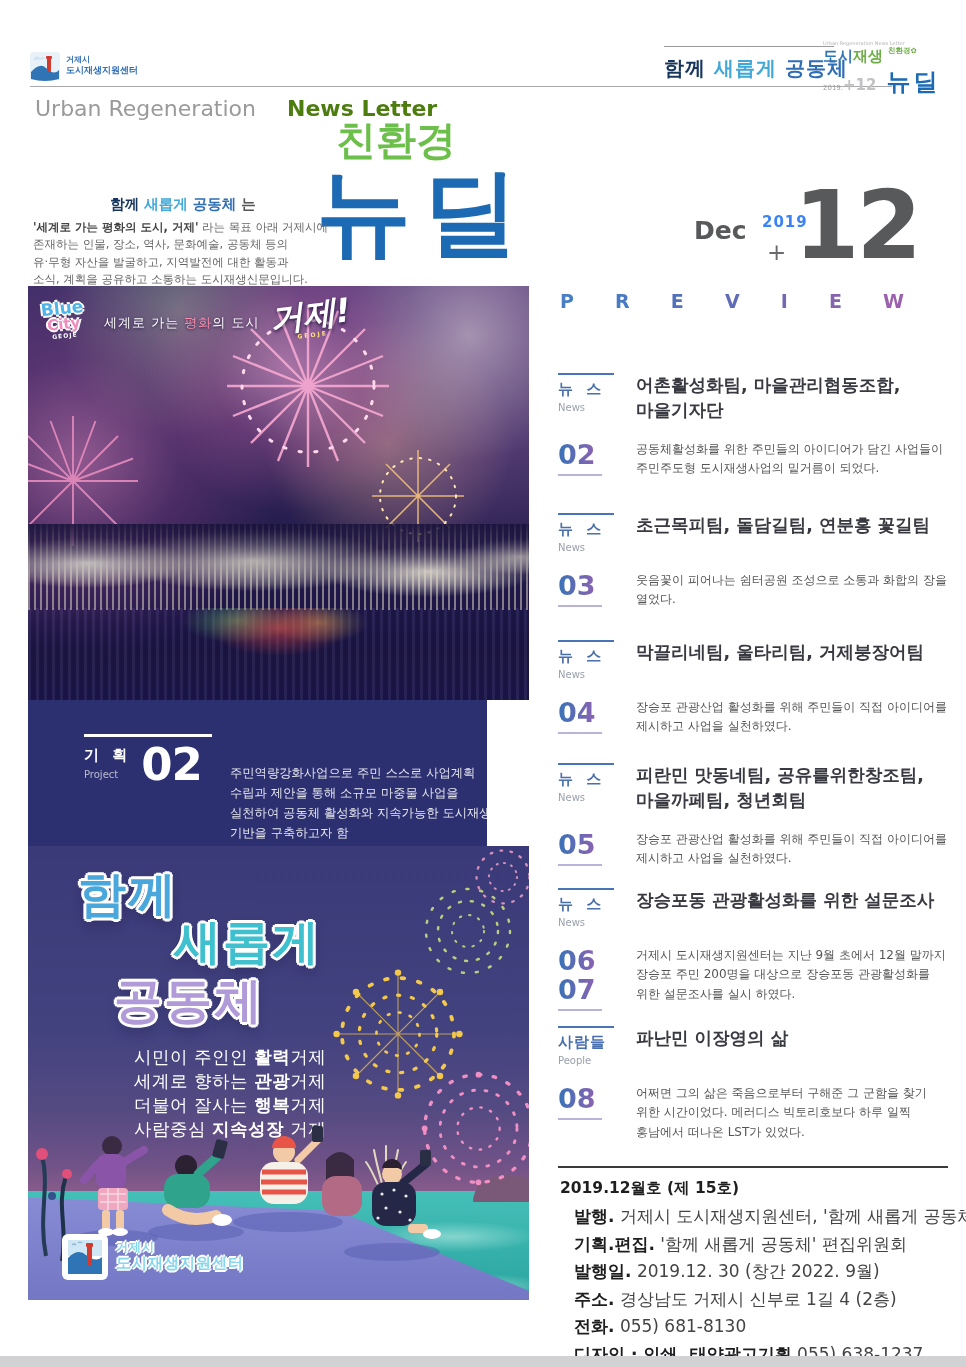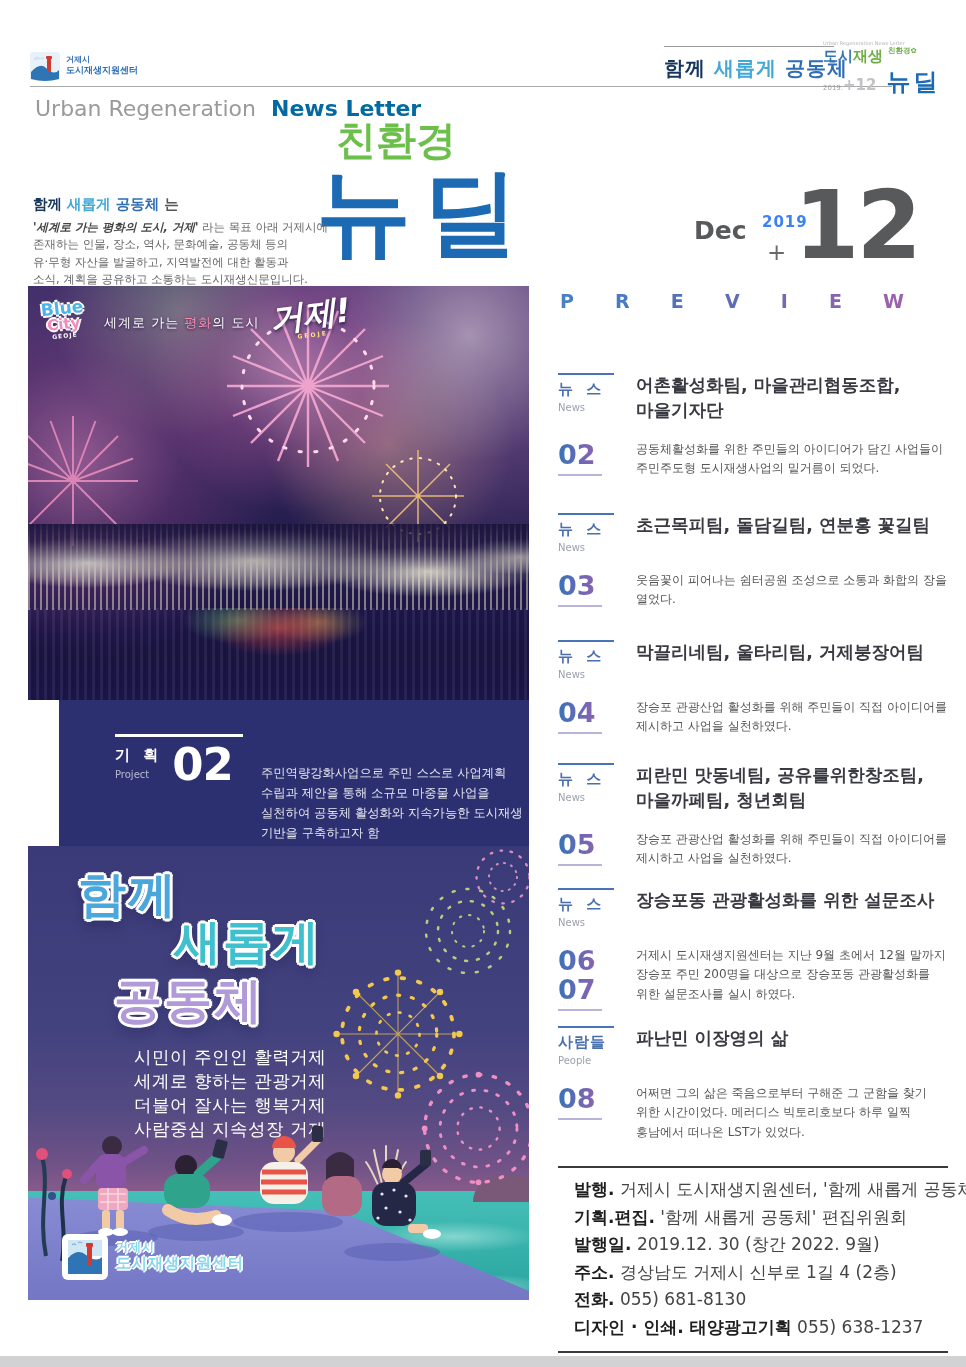--- a/index.html
+++ b/index.html
@@ -22,30 +22,30 @@
   .ml-b{font-size:15px;font-weight:bold;color:#6fae47;}
   .ml-eco{font-size:7.5px;font-weight:bold;color:#6fae47;vertical-align:top;}
   .ml-yr{font-size:7px;color:#a0a0a0;}
   .ml-iss{font-size:15px;color:#c2c2c6;font-weight:bold;}
   .ml-nd{font-size:24px;color:#1b6ab3;font-weight:bold;margin-left:10px;letter-spacing:3px;}
   .minilogo .r3{margin-top:-2px;white-space:nowrap;}
 
   
   .kicker{left:35px;top:96px;font-size:22px;white-space:nowrap;}
   .kick1{color:#9a9a9a;font-weight:500;}
-  .kick2{color:#0369a1;font-weight:bold;margin-left:8px;}
+  .kick2{color:#4d7c0f;font-weight:bold;margin-left:24px;}
   .bigtitle{left:31px;top:102px;font-size:76px;font-weight:bold;line-height:1.1;letter-spacing:-2px;white-space:nowrap;}
   .t1{color:#2a6aa8;} .t2{color:#2d7598;} .t3{color:#4f9378;} .t4{color:#7cb747;}
   .ecoword{left:336px;top:113px;font-size:40px;font-weight:bold;color:#6cbf4a;white-space:nowrap;}
   .newdeal{left:316px;top:158px;font-size:95px;font-weight:bold;color:#1b6ab3;letter-spacing:12px;line-height:1.15;white-space:nowrap;}
   .intro{left:33px;top:195px;width:300px;}
-  .intro-l1{font-size:14.5px;font-weight:bold;}
+  .intro-l1{font-size:14.5px;font-weight:bold;text-align:center;}
   .ih1{color:#17365d;} .ih2{color:#41a8d8;} .ih3{color:#2f6eb5;} .ih4{color:#555;}
   .intro-p{margin-top:5px;font-size:11.5px;color:#666;line-height:1.5;white-space:pre-line;}
-  .intro-p b{color:#444;font-style:italic;}
+  .intro-p b{color:#444;}
 
   
   .rcol{left:558px;top:190px;width:390px;height:1160px;}
   .dec-m{left:136px;top:26px;font-size:25px;font-weight:bold;color:#58595b;}
   .dec-y{left:204px;top:23px;font-size:15px;font-weight:700;color:#3b82f6;letter-spacing:1px;}
   .dec-p{left:209px;top:49px;font-size:23px;color:#6a6a6e;}
   .dec-n{left:236px;top:-6px;font-size:94px;font-weight:bold;color:#58595b;line-height:.9;letter-spacing:-3px;}
   .preview{left:2px;top:100px;width:344px;display:flex;justify-content:space-between;font-size:19px;font-weight:600;}
   .news-item{position:absolute;left:0;display:grid;grid-template-columns:64px 1fr;column-gap:14px;row-gap:18px;width:390px;}
   .cat{width:56px;}
@@ -97,21 +97,21 @@
   .bc2{font-size:15px;font-weight:bold;color:#f08bbc;display:block;
        text-shadow:-2px 0 #fff,2px 0 #fff,0 -2px #fff,0 2px #fff;}
   .bc3{font-size:6px;font-weight:bold;color:#fff;display:block;margin-top:1px;letter-spacing:1px;}
   .tagline{position:absolute;left:66px;top:16px;font-size:13px;font-weight:normal;color:#fff;
            text-shadow:0 1px 3px rgba(20,10,50,.8);white-space:nowrap;letter-spacing:1px;}
   .tag-hl{color:#ff8fb0;}
   .geoje-script{position:absolute;left:232px;top:0px;transform:rotate(-7deg);text-align:center;}
   .gs-main{font-size:33px;font-weight:bold;font-style:italic;color:#fff;line-height:1;
            text-shadow:0 2px 4px rgba(20,10,50,.85);}
   .gs-sub{font-size:6px;color:#ffe27a;letter-spacing:2px;font-weight:bold;}
-  .band{position:absolute;left:0;top:414px;width:501px;height:146px;background:#2c3070;margin-left:31px;}
+  .band{position:absolute;left:0;top:414px;width:459px;height:146px;background:#2c3070;}
   .plan{position:absolute;left:56px;top:34px;width:128px;border-top:3px solid #fff;padding-top:8px;display:flex;}
   .plan-tag{font-size:15px;color:#fff;font-weight:600;letter-spacing:4px;white-space:nowrap;}
   .plan-en{font-size:10px;color:rgba(255,255,255,.65);margin-top:4px;display:block;letter-spacing:0;}
   .plan-num{font-size:45px;font-weight:bold;color:#fff;line-height:.9;margin-left:10px;letter-spacing:-1px;}
   .band-title{position:absolute;left:202px;top:26px;font-size:20.5px;font-weight:bold;color:#fff;white-space:nowrap;}
   .band-body{position:absolute;left:202px;top:64px;width:272px;font-size:12.3px;color:rgba(255,255,255,.88);line-height:1.62;word-break:keep-all;}
   .illus{position:absolute;left:0;top:560px;width:501px;height:454px;
     background:linear-gradient(180deg,#3a3a78 0%,#42427f 40%,#544a82 58%,#6f5287 70%,#97618d 80%,#c47d90 92%,#d98e90 100%);}
   .sea{position:absolute;left:0;top:345px;width:501px;height:109px;
     background:
@@ -123,21 +123,21 @@
   .shore{position:absolute;left:0;top:340px;width:501px;height:114px;
     background:linear-gradient(180deg,#8a8ed6,#7377c4);
     clip-path:polygon(0 10%,62% 22%,100% 92%,100% 100%,0 100%);}
   .bub{position:absolute;font-weight:bold;line-height:1;letter-spacing:2px;white-space:nowrap;
        text-shadow:-3px 0 0 #fff,3px 0 0 #fff,0 -3px 0 #fff,0 3px 0 #fff,-2px -2px 0 #fff,2px -2px 0 #fff,-2px 2px 0 #fff,2px 2px 0 #fff,0 7px 12px rgba(20,15,60,.4);}
   .bub1{left:50px;top:24px;font-size:48px;color:#4aa7dc;}
   .bub2{left:146px;top:72px;font-size:47px;color:#3fc0cf;}
   .bub3{left:86px;top:130px;font-size:48px;color:#b09ad8;}
   .slogans{position:absolute;left:106px;top:199px;font-size:17.5px;color:#fff;line-height:1.38;letter-spacing:.5px;white-space:nowrap;}
   .slogans .ln{display:block;}
-  .slogans b{font-weight:normal;}
+  .slogans b{font-weight:bold;}
   .pfooter{position:absolute;left:34px;top:388px;display:flex;align-items:center;gap:8px;}
   .pfooter-box{width:46px;height:46px;background:#fff;border-radius:6px;display:flex;align-items:center;justify-content:center;}
   .pfooter-txt{line-height:1.15;font-weight:bold;color:#86d7ec;
        text-shadow:-2px 0 #fff,2px 0 #fff,0 -2px #fff,0 2px #fff,-1px -1px #fff,1px 1px #fff;}
   .pf1{font-size:12px;display:block;letter-spacing:1px;}
   .pf2{font-size:15px;display:block;letter-spacing:1px;}
   .fw{position:absolute;}
   .page-bottom{left:0;top:1356px;width:966px;height:11px;background:#d2d2d4;}
 </style>
 </head>
@@ -291,20 +291,21 @@
           </div>
         </div>
       <div class="ntitle">파난민 이장영의 삶</div>
       <div class="num">
           <span>08</span>
         </div>
       <div class="ndesc">어쩌면 그의 삶은 죽음으로부터 구해준 그 군함을 찾기 위한 시간이었다. 메러디스 빅토리호보다 하루 일찍 흥남에서 떠나온  LST가 있었다.</div>
     </div>
 
     <div class="pubbox">
+      <div class="pub-issue">2019.12월호 (제 15호)</div>
       <div class="pub-line"><b>발행.</b> <span>거제시 도시재생지원센터, '함께 새롭게 공동체' 마을기자단</span></div>
       <div class="pub-line"><b>기획.편집.</b> <span>'함께 새롭게 공동체' 편집위원회</span></div>
       <div class="pub-line"><b>발행일.</b> <span>2019.12. 30 (창간 2022. 9월)</span></div>
       <div class="pub-line"><b>주소.</b> <span>경상남도 거제시 신부로 1길 4 (2층)</span></div>
       <div class="pub-line"><b>전화.</b> <span>055) 681-8130</span></div>
       <div class="pub-line"><b>디자인 · 인쇄. 태양광고기획</b> <span>055) 638-1237</span></div>
     </div>
   </div>
 
   <div class="abs poster">

